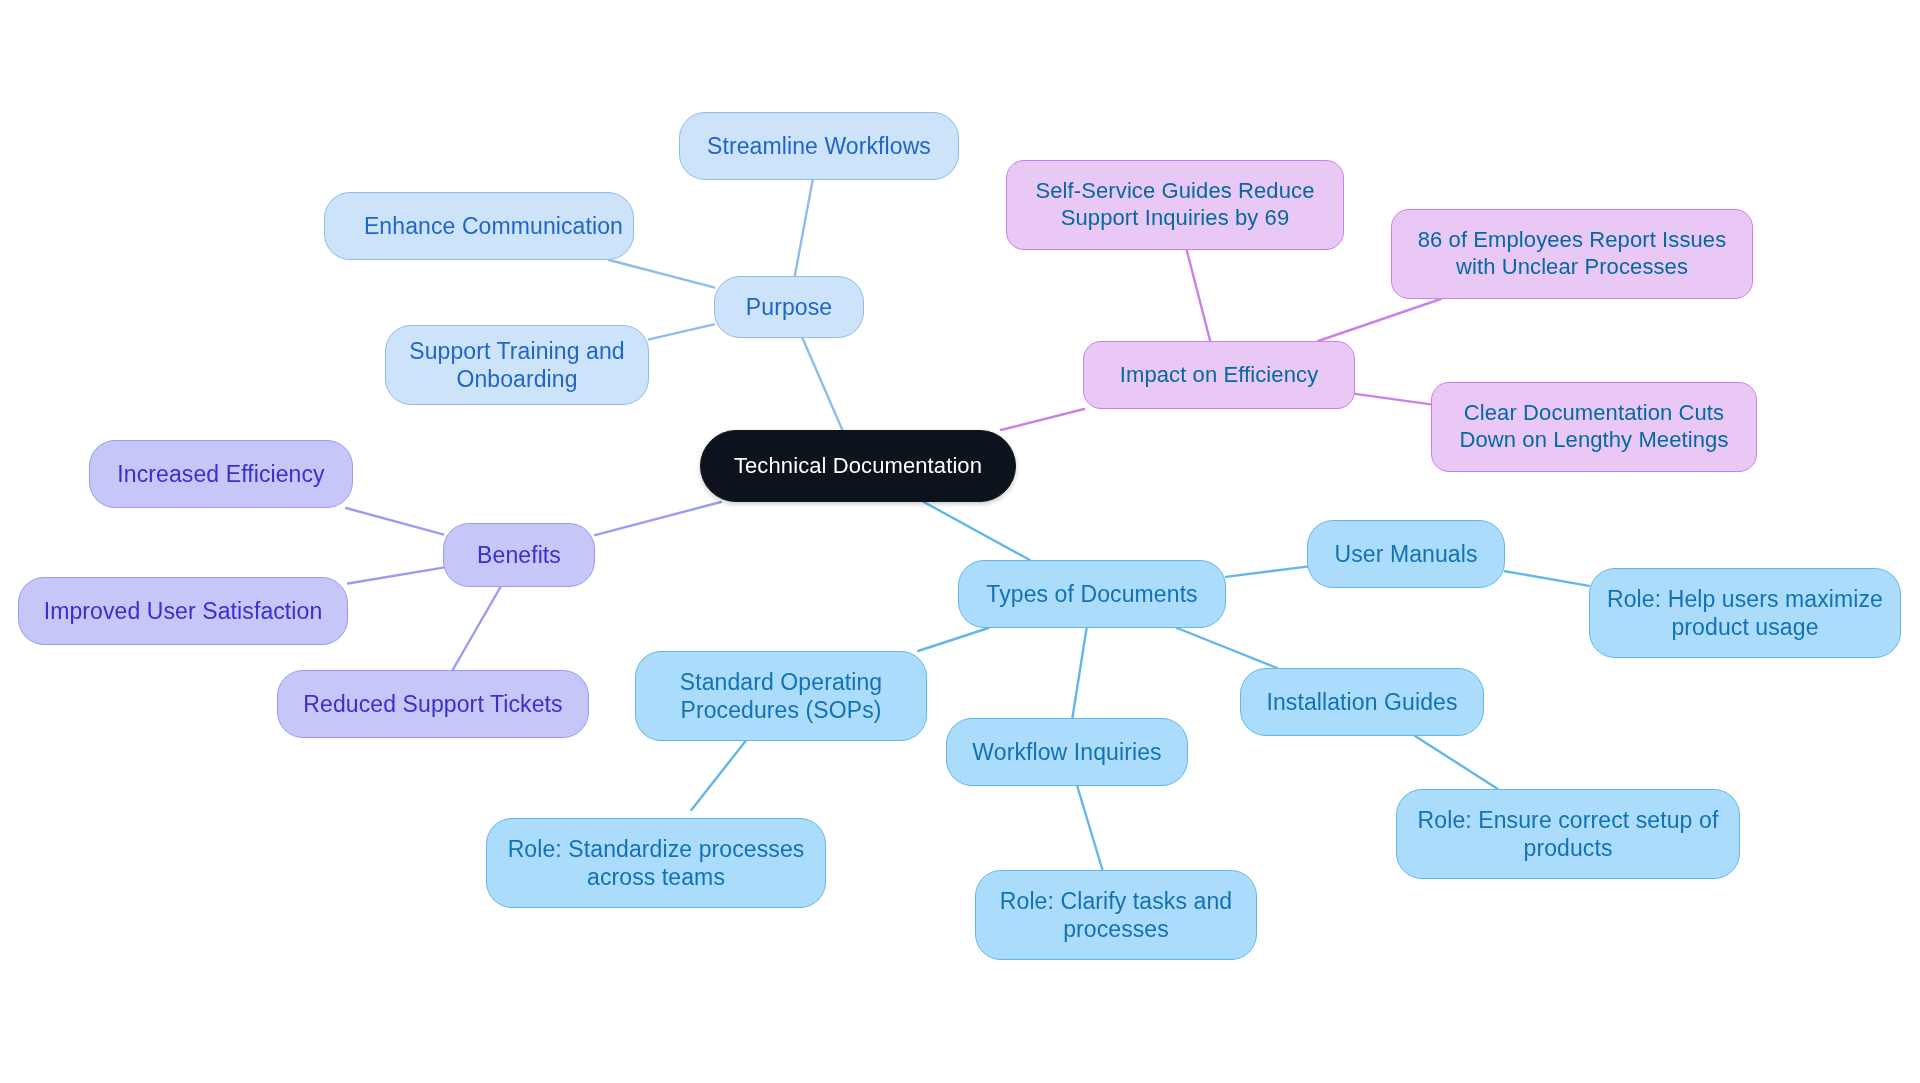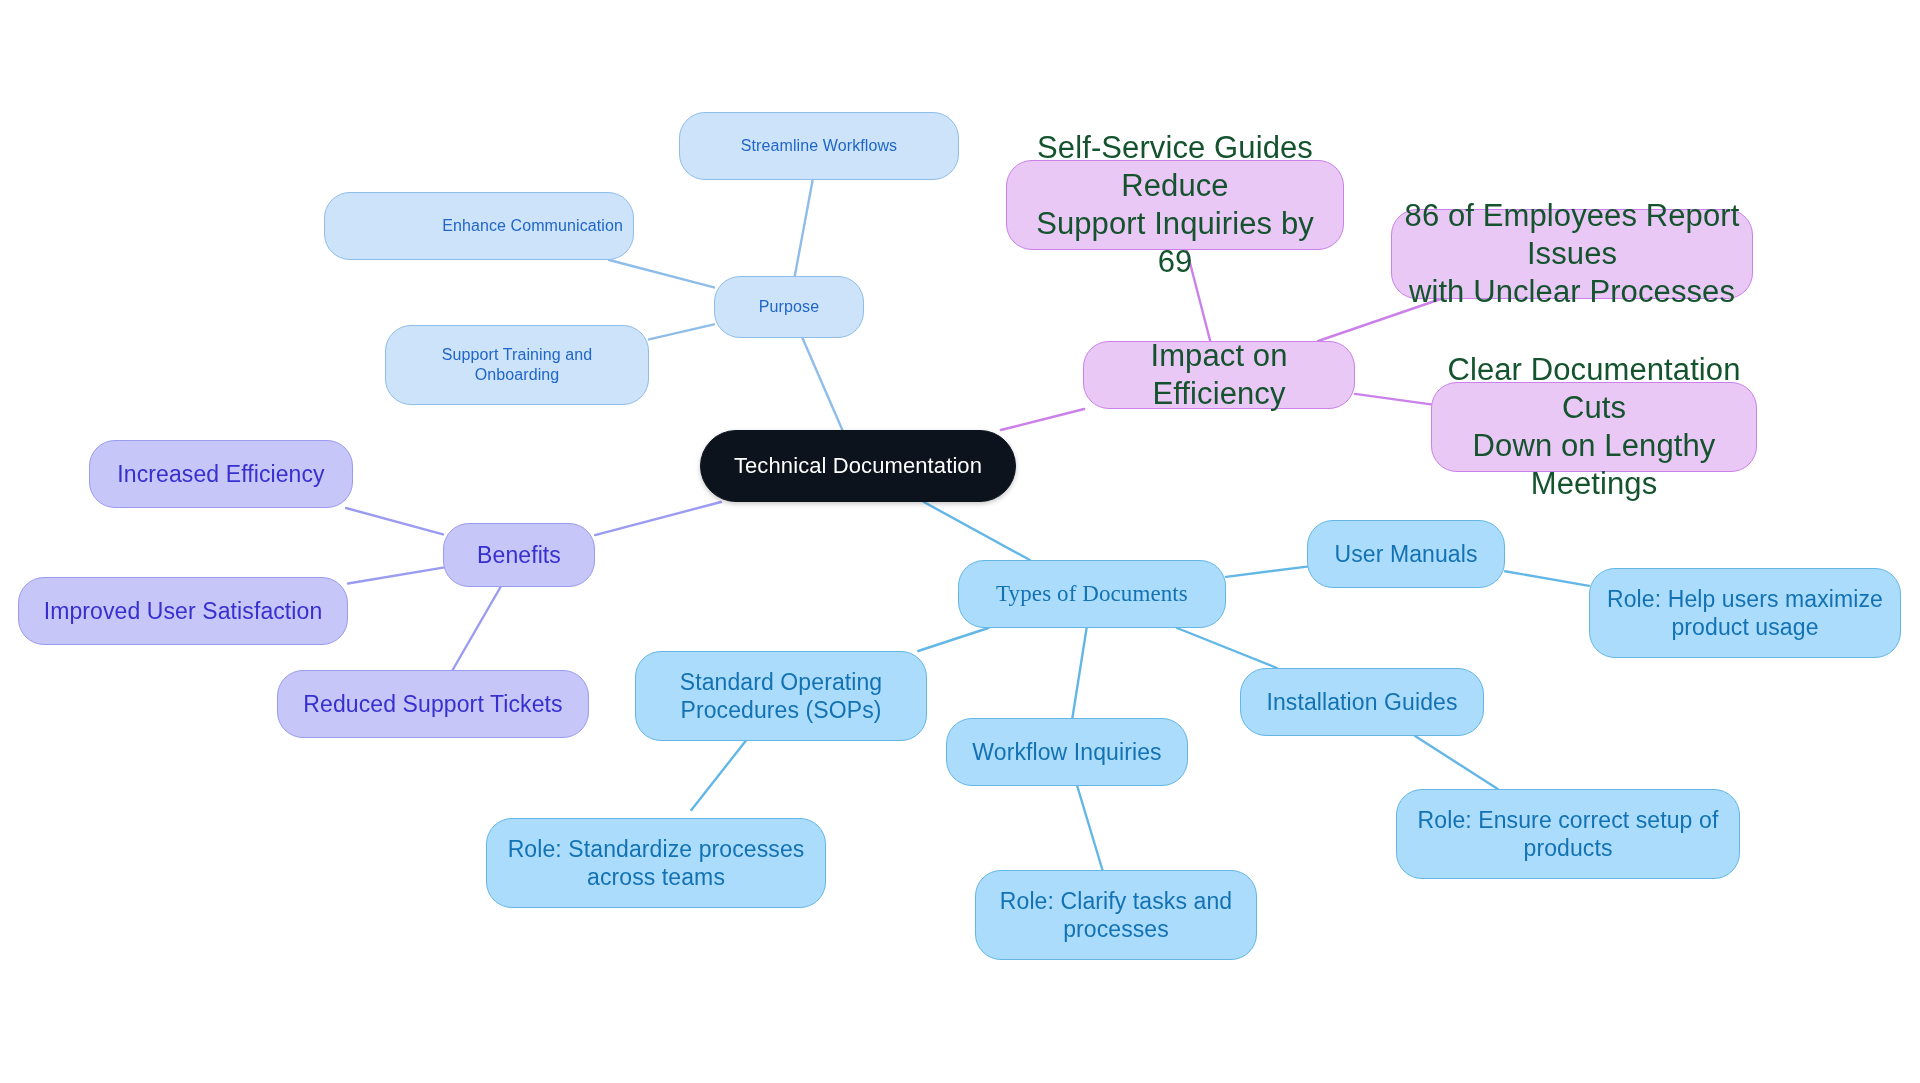--- a/index.html
+++ b/index.html
@@ -46,43 +46,43 @@
     border-color: #0d131c;
     color: #ffffff;
     font-size: 22px;
     border-radius: 40px;
     box-shadow: 0 2px 5px rgba(0,0,0,0.22);
   }
   .node-blue-light {
     background: #cde3fa;
     border-color: #8fbdea;
     color: #1f66c8;
-    font-size: 16px;
+    font-size: 23px;
     border-radius: 26px;
   }
   .node-blue {
     background: #abdcfb;
     border-color: #63b7e7;
     color: #1372b3;
     font-size: 23px;
     border-radius: 26px;
   }
   .node-purple {
     background: #c6c6f8;
     border-color: #9a9bf1;
     color: #3730cf;
     font-size: 23px;
     border-radius: 26px;
   }
   .node-magenta {
     background: #eac8f6;
     border-color: #cb80ea;
-    color: #14532d;
-    font-size: 31px;
-    border-radius: 26px;
+    color: #0369a1;
+    font-size: 22px;
+    border-radius: 18px;
   }
   .node-label {
     display: block;
     padding: 0 10px;
   }
 </style>
 </head>
 <body>
 
 <div id="mindmap-root">
@@ -151,21 +151,21 @@
   <div class="node node-purple" style="left: 89px; top: 440px; width: 264px; height: 68px;">
     <span class="node-label">Increased Efficiency</span>
   </div>
   <div class="node node-purple" style="left: 18px; top: 577px; width: 330px; height: 68px;">
     <span class="node-label">Improved User Satisfaction</span>
   </div>
   <div class="node node-purple" style="left: 277px; top: 670px; width: 312px; height: 68px;">
     <span class="node-label">Reduced Support Tickets</span>
   </div>
 
-  <div class="node node-blue" style="left: 958px; top: 560px; width: 268px; height: 68px; font-family: Liberation Serif, serif;">
+  <div class="node node-blue" style="left: 958px; top: 560px; width: 268px; height: 68px;">
     <span class="node-label">Types of Documents</span>
   </div>
   <div class="node node-blue" style="left: 1307px; top: 520px; width: 198px; height: 68px;">
     <span class="node-label">User Manuals</span>
   </div>
   <div class="node node-blue" style="left: 1589px; top: 568px; width: 312px; height: 90px;">
     <span class="node-label">Role: Help users maximize
 product usage</span>
   </div>
   <div class="node node-blue" style="left: 1240px; top: 668px; width: 244px; height: 68px;">

